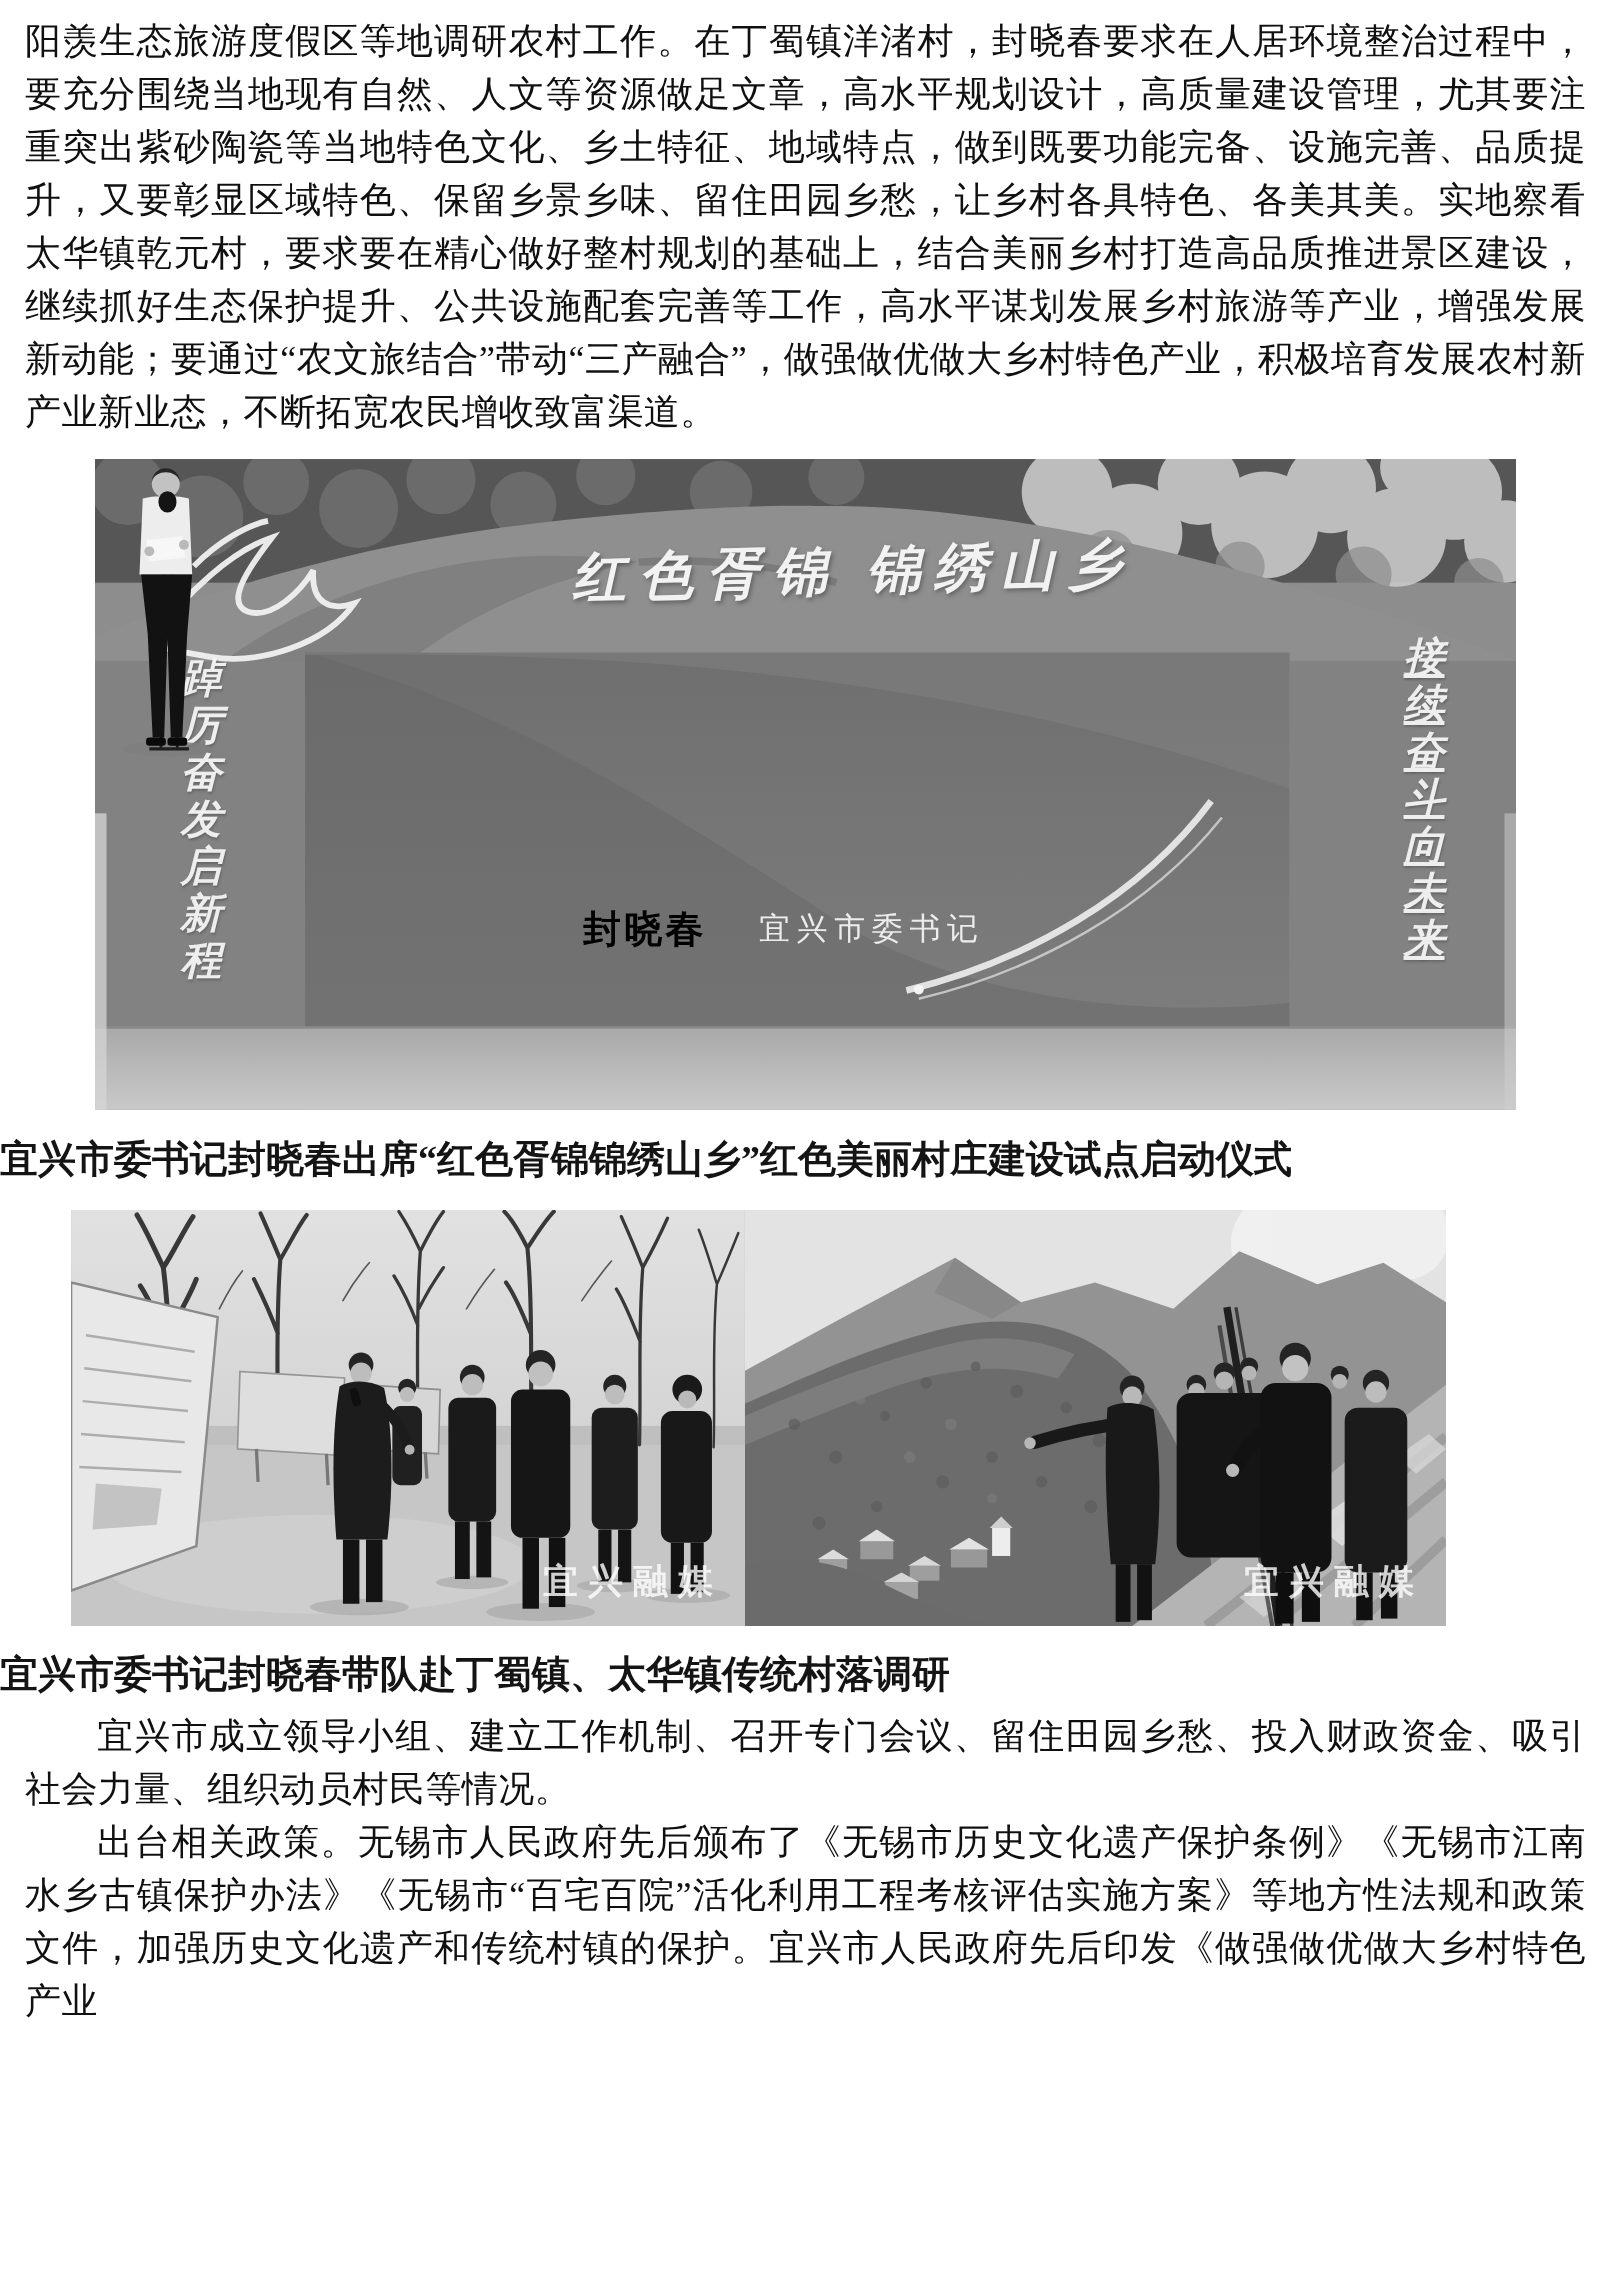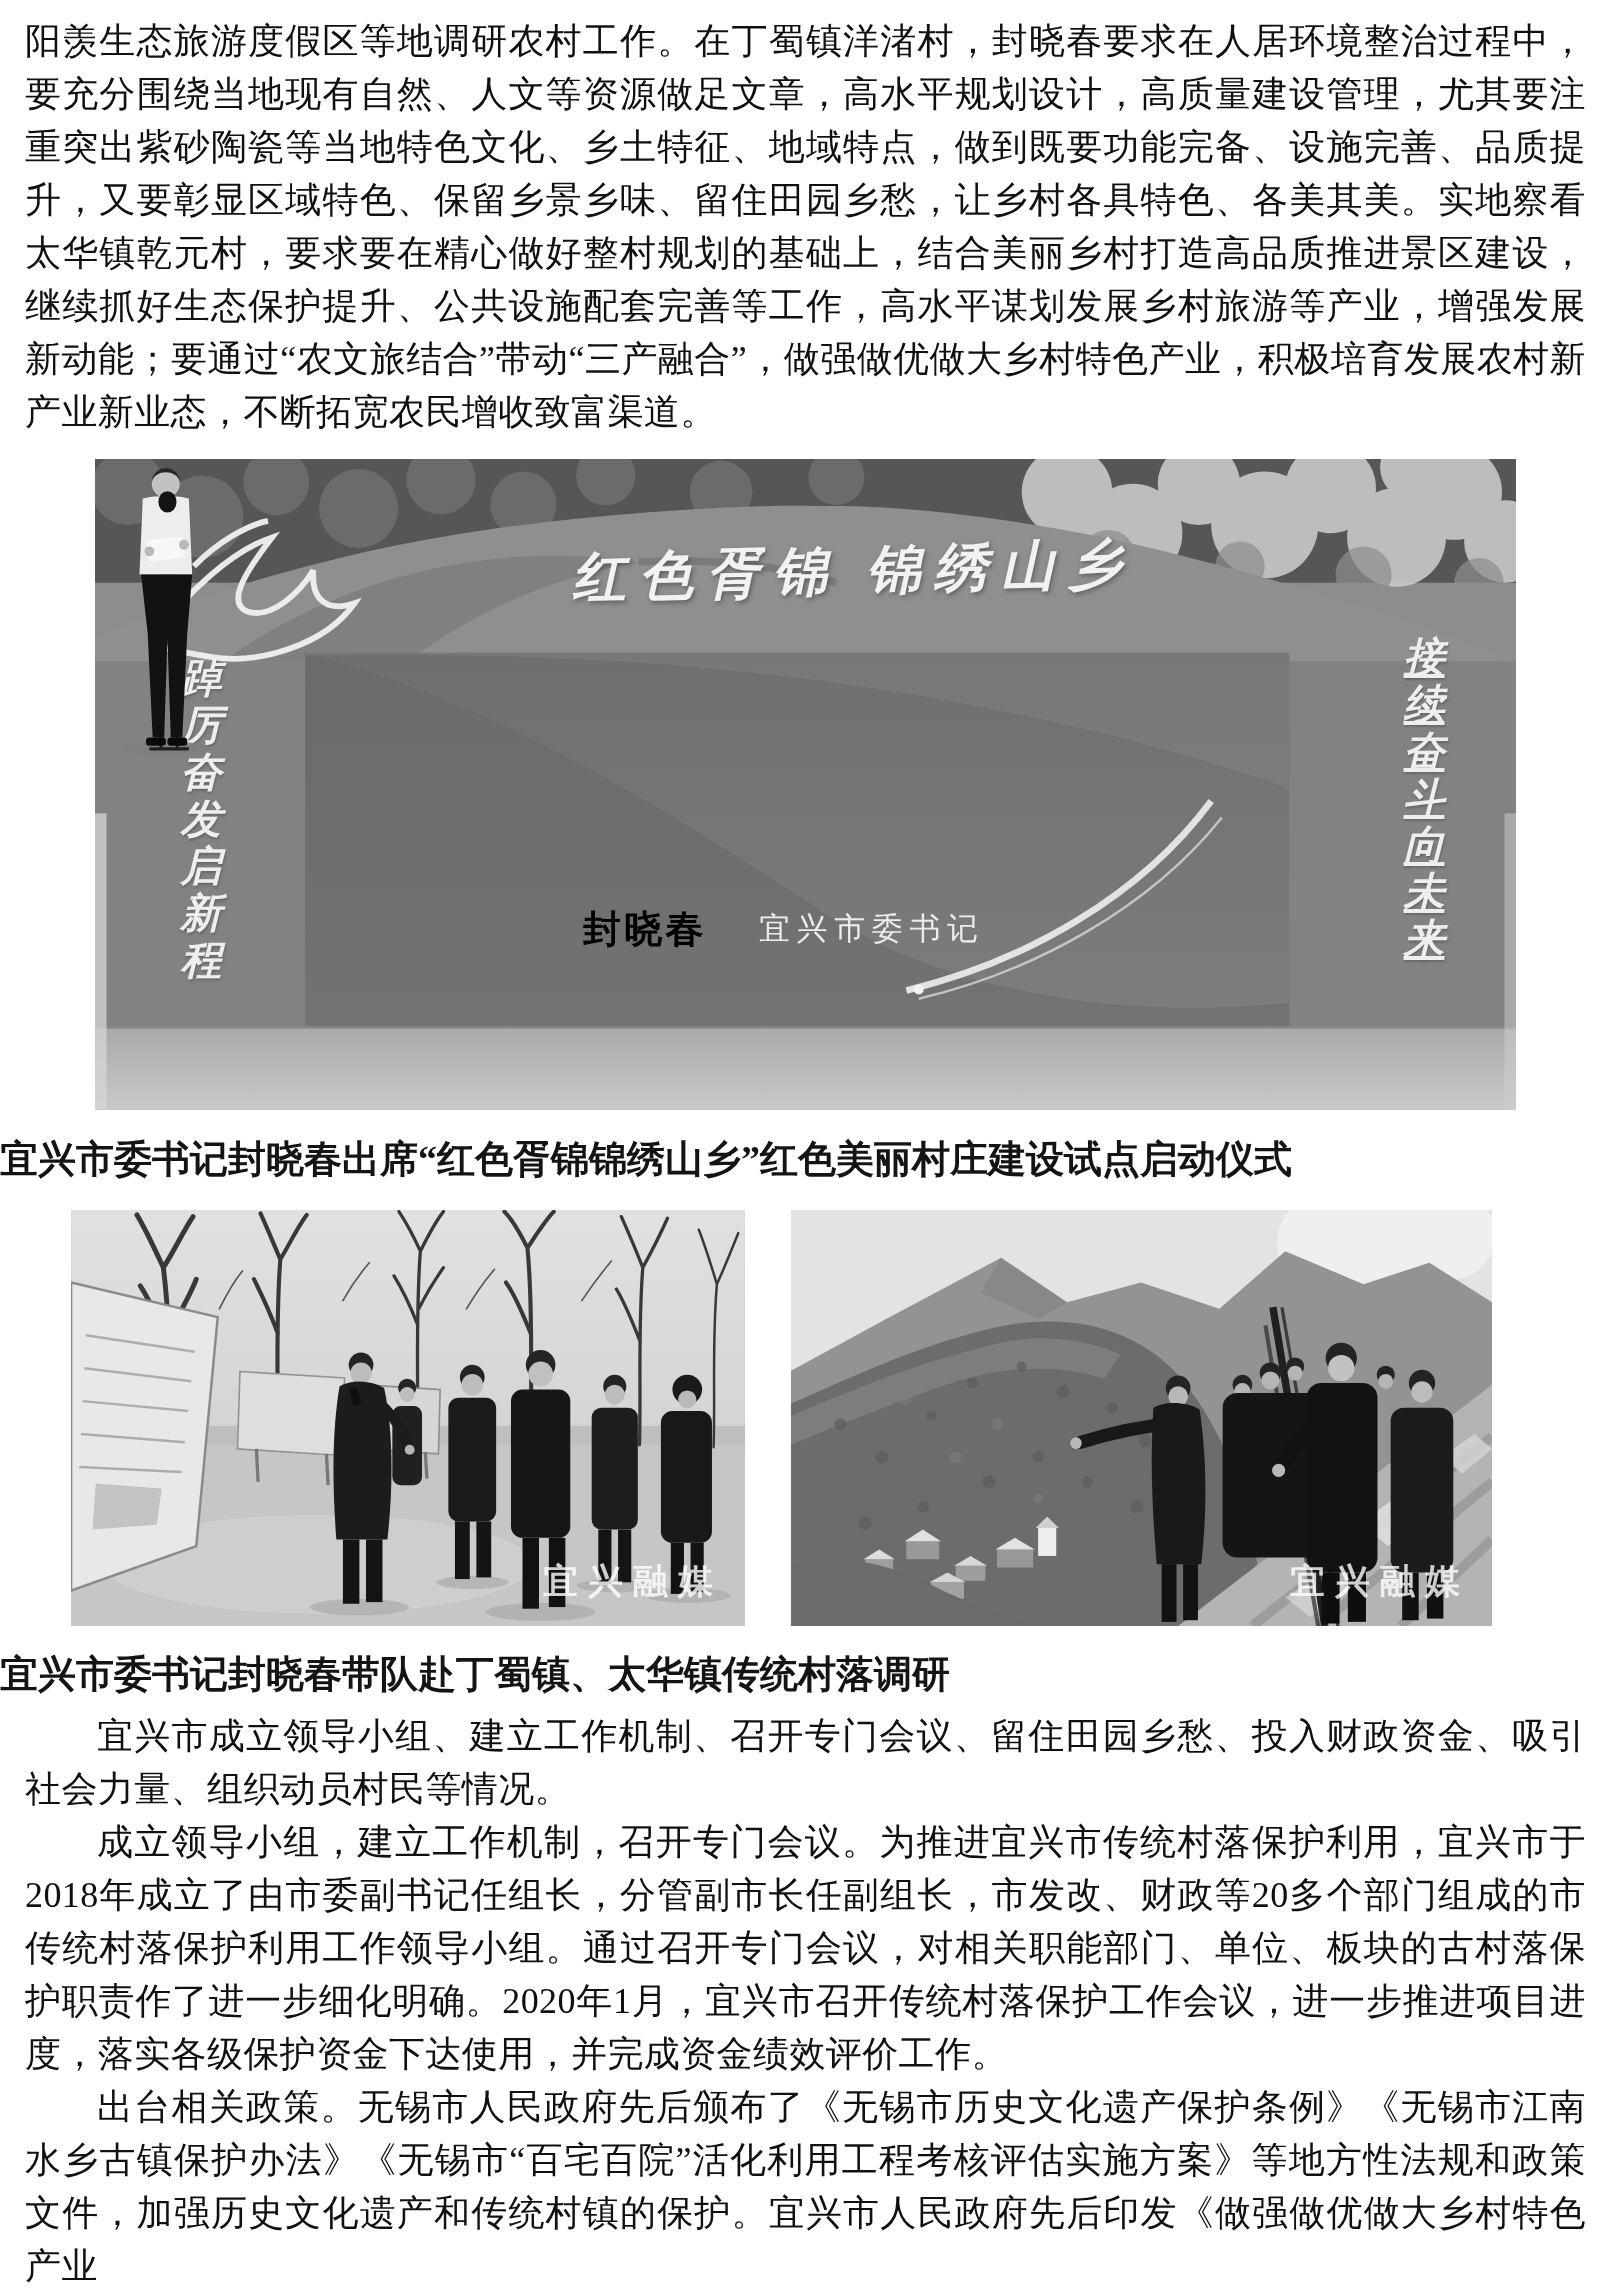--- a/index.html
+++ b/index.html
@@ -19,21 +19,21 @@
   .text-block{margin:13px 25px 0 25px;}
   .caption{
     font-size:38px;line-height:46px;text-align:left;color:#141414;
     font-weight:600;
   }
   .caption.stage-cap{margin-top:26px;}
   .caption.visit-cap{margin-top:25px;}
   .photo{position:relative;background:#9a9a9a;overflow:hidden;}
   .photo > svg{position:absolute;left:0;top:0;}
   .photo-stage{width:1421px;height:651px;margin:20px auto 0 auto;}
-  .photo-row{width:1470px;margin:28px auto 0 auto;display:flex;gap:46px;}
+  .photo-row{width:1470px;margin:28px auto 0 auto;display:flex;}
   .photo-left{width:674px;height:416px;}
   .photo-right{width:701px;height:416px;}
   
   .stage-title{
     position:absolute;left:445px;top:76px;width:626px;text-align:center;
     font-size:54px;font-weight:bold;font-style:italic;letter-spacing:13px;
     color:#f2f2f2;transform:rotate(-1.5deg);
     text-shadow:1.6px 2.5px 4.1px rgba(60,60,60,.55);white-space:nowrap;z-index:2;
   }
   .v-banner{
@@ -340,18 +340,17 @@
         </g>
       </svg>
       <div class="wm">宜兴融媒</div>
     </figure>
   </div>
 
   <p class="caption visit-cap">宜兴市委书记封晓春带队赴丁蜀镇、太华镇传统村落调研</p>
 
   <div class="text-block">
     <p class="body-text indent">宜兴市成立领导小组、建立工作机制、召开专门会议、留住田园乡愁、投入财政资金、吸引社会力量、组织动员村民等情况。</p>
-    <p class="body-text indent">成立领导小组，建立工作机制，召开专门会议。为推进宜兴市传统村落保护利用，宜兴市于2018年成立了由市委副书记任组长，分管副市长任副组长，市发改、财政等20多个部门组成的市传统村落保护利用工作领导小组。通过召开专门会议，对相关职能部门、单位、板块的古村落保护职责作了进一步细化明确。2020年1月，宜兴市召开传统村落保护工作会议，进一步推进项目进度，落实各级保护资金下达使用，并完成资金绩效评价工作。</p>
     <p class="body-text indent">出台相关政策。无锡市人民政府先后颁布了《无锡市历史文化遗产保护条例》《无锡市江南水乡古镇保护办法》《无锡市“百宅百院”活化利用工程考核评估实施方案》等地方性法规和政策文件，加强历史文化遗产和传统村镇的保护。宜兴市人民政府先后印发《做强做优做大乡村特色产业</p>
   </div>
 
 </div>
 
 
 </body></html>

